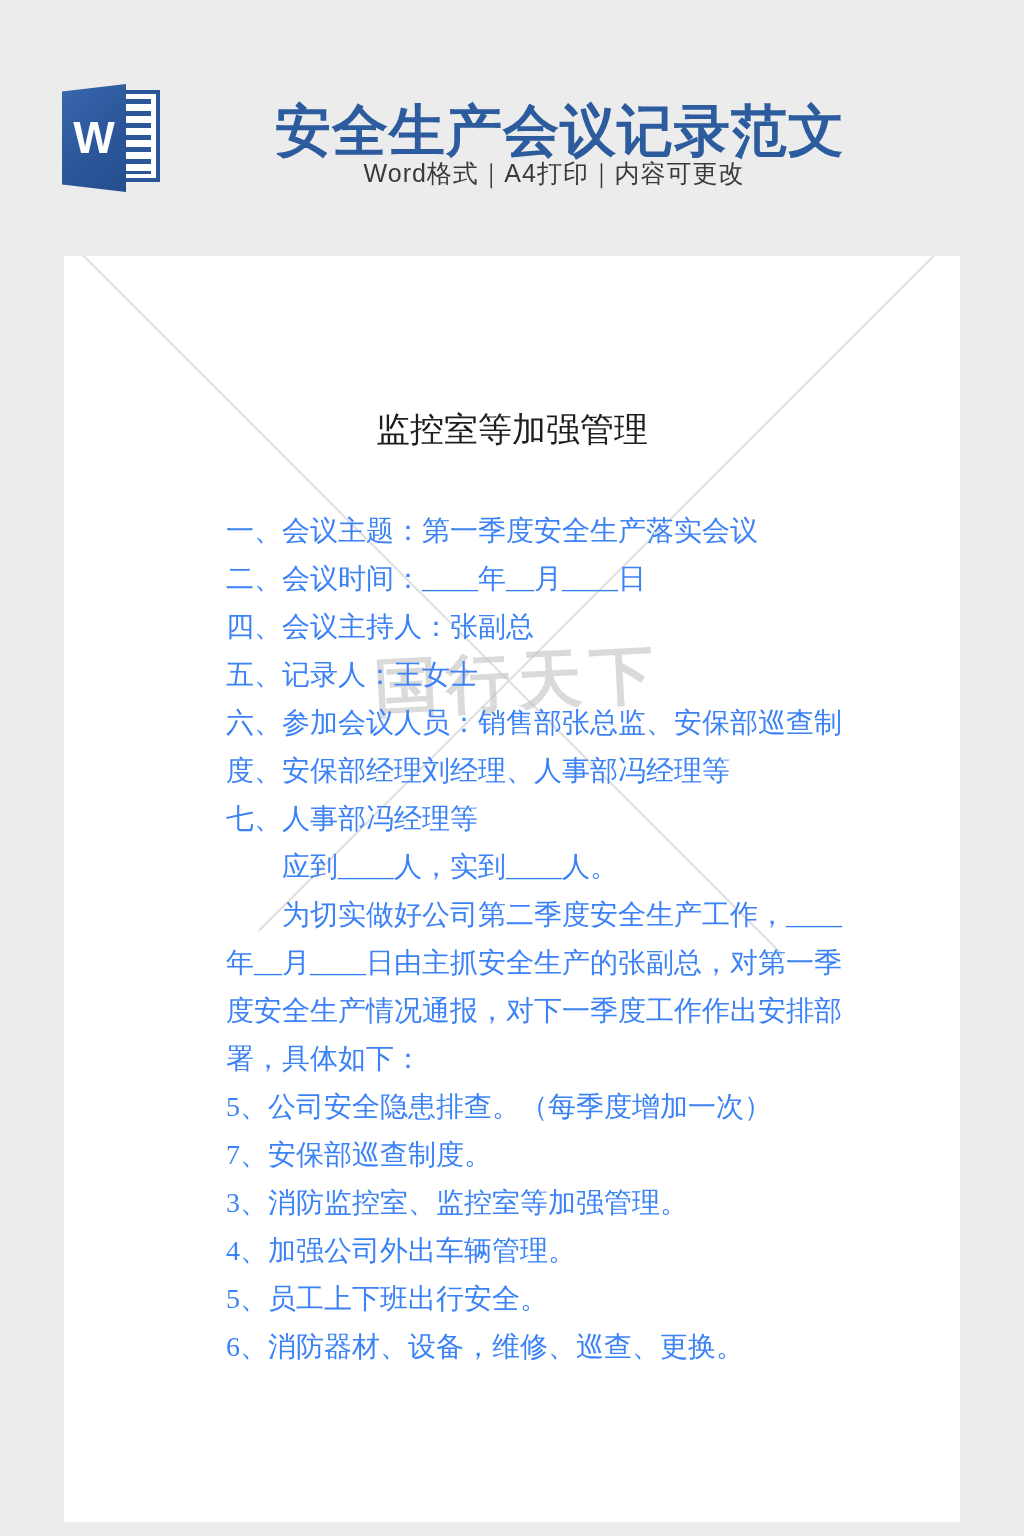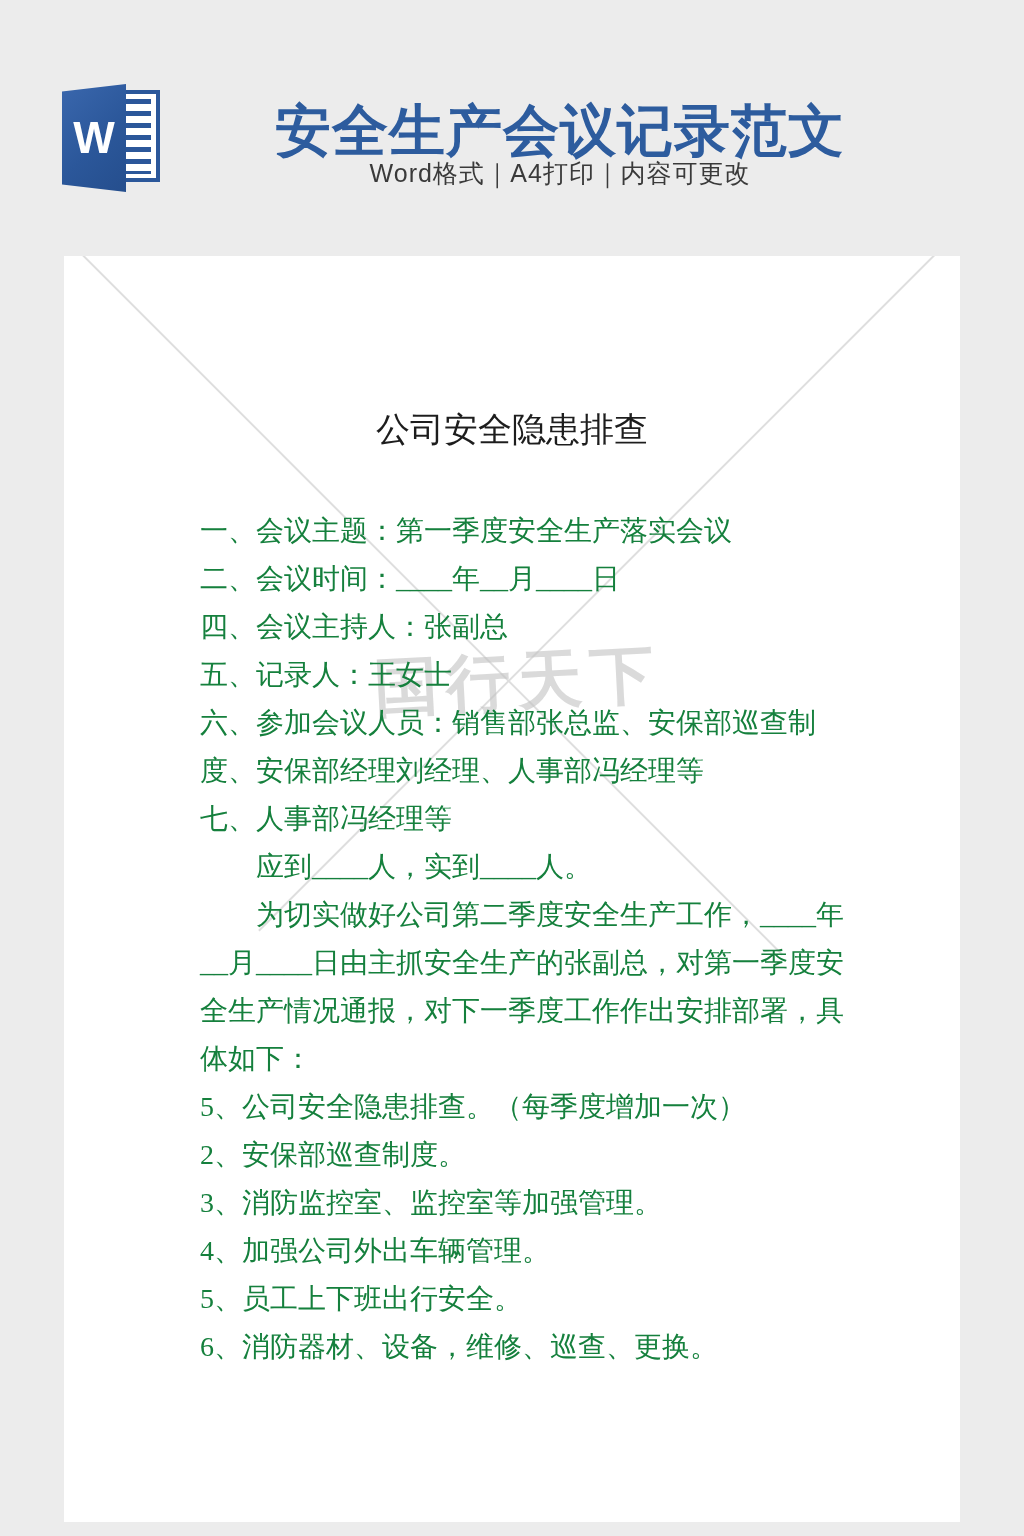--- a/index.html
+++ b/index.html
@@ -34,21 +34,21 @@
     color: #ffffff; font-weight: bold; font-size: 44px;
     font-family: "Liberation Sans", sans-serif; line-height: 1;
   }
 
   .header-title {
     position: absolute; left: 160px; top: 94px; width: 800px;
     text-align: center; font-size: 56px; font-weight: bold;
     color: #2d5c9e; letter-spacing: 1px;
   }
   .header-subtitle {
-    position: absolute; left: 160px; top: 157px; width: 800px;
+    position: absolute; left: 154px; top: 157px; width: 800px;
     text-align: center; font-size: 25px; color: #3a3a3a; letter-spacing: 1px;
   }
 
   
   .page {
     position: absolute; left: 64px; top: 256px; width: 896px; height: 1266px;
     background: #ffffff; overflow: hidden;
   }
 
   
@@ -70,21 +70,21 @@
     font-family: "Liberation Serif", "DejaVu Serif", serif;
     font-size: 34px; color: #1d1d1d; line-height: 44px;
     position: relative; z-index: 2;
   }
 
   .doc-body {
     margin: 55px 100px 0 136px; position: relative; z-index: 2;
   }
   .doc-body p {
     font-family: "Liberation Serif", "DejaVu Serif", serif;
-    font-size: 28px; color: #15803d; line-height: 48px;
+    font-size: 28px; color: #3b82f6; line-height: 48px; margin-left: 26px;
   }
   .doc-body p.indent { text-indent: 2em; }
 </style>
 </head>
 <body>
 
 <div class="header">
   <div class="word-icon">
     <div class="doc-page">
       <div class="doc-lines"></div>
@@ -95,30 +95,30 @@
   </div>
   <div class="header-title">安全生产会议记录范文</div>
   <div class="header-subtitle">Word格式｜A4打印｜内容可更改</div>
 </div>
 
 <div class="page">
   <div class="wm-line left"></div>
   <div class="wm-line right"></div>
   <div class="wm-text">国行天下</div>
 
-  <div class="doc-title">公司安全隐患排查</div>
+  <div class="doc-title">监控室等加强管理</div>
   <div class="doc-body">
       <p>一、会议主题：第一季度安全生产落实会议</p>
       <p>二、会议时间：____年__月____日</p>
       <p>四、会议主持人：张副总</p>
       <p>五、记录人：王女士</p>
       <p>六、参加会议人员：销售部张总监、安保部巡查制度、安保部经理刘经理、人事部冯经理等</p>
       <p>七、人事部冯经理等</p>
       <p class="indent">应到____人，实到____人。</p>
       <p class="indent">为切实做好公司第二季度安全生产工作，____年__月____日由主抓安全生产的张副总，对第一季度安全生产情况通报，对下一季度工作作出安排部署，具体如下：</p>
       <p>5、公司安全隐患排查。（每季度增加一次）</p>
-      <p>2、安保部巡查制度。</p>
+      <p>7、安保部巡查制度。</p>
       <p>3、消防监控室、监控室等加强管理。</p>
       <p>4、加强公司外出车辆管理。</p>
       <p>5、员工上下班出行安全。</p>
       <p>6、消防器材、设备，维修、巡查、更换。</p>
     </div>
 </div>
 
 </body></html>

